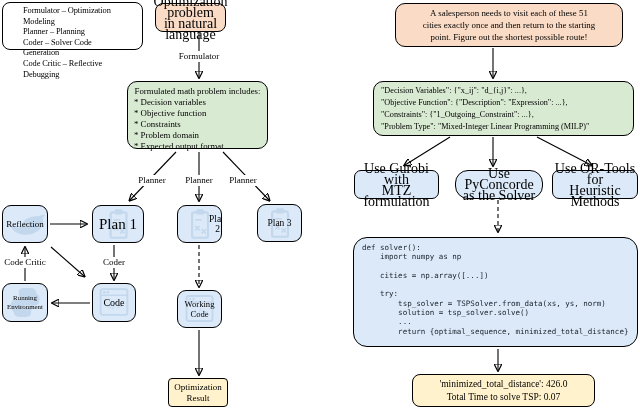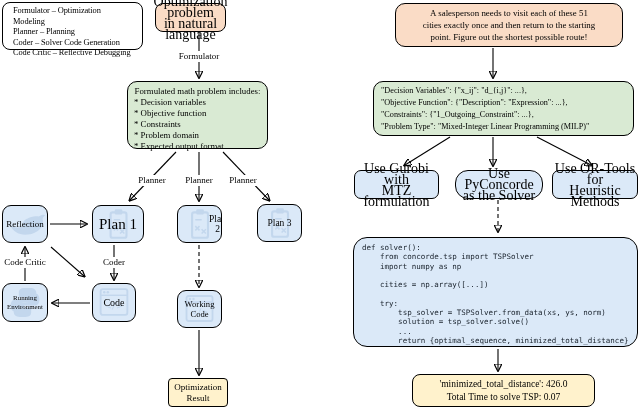--- a/index.html
+++ b/index.html
@@ -11,21 +11,21 @@
   .box{position:absolute;box-sizing:border-box;border:1.2px solid #000;z-index:2;}
   .peach{background:var(--peach,#fadcc6);}
   .green{background:var(--green,#d9ead3);}
   .blue{background:var(--blue,#dbe9f8);}
   .yellow{background:var(--yellow,#fff2cc);}
   .center{display:flex;align-items:center;justify-content:center;text-align:center;}
   .preline{white-space:pre-line;}
   .lbl{position:absolute;z-index:3;background:#fff;font-size:9px;line-height:11px;
        transform:translateX(-50%);white-space:nowrap;padding:0 2px;text-align:center;}
   .legend{left:2px;top:2px;width:141px;height:48px;border-radius:8px;
-          font-size:8.4px;line-height:10.6px;padding:3px 10px;letter-spacing:-0.1px;}
+          font-size:8.4px;line-height:10.6px;padding:3px 20px;letter-spacing:-0.1px;}
   .nl-box{left:155px;top:3px;width:71px;height:29px;border-radius:8px;font-size:14px;line-height:11px;}
   .math-box{left:127px;top:81px;width:141px;height:68px;border-radius:10px;
             font-size:8.8px;line-height:11px;padding:4px 6px;}
   .math-title{text-align:center;}
   .node{position:absolute;box-sizing:border-box;border:1.3px solid #000;border-radius:9px;
         background:var(--blue,#dbe9f8);z-index:2;display:flex;align-items:center;justify-content:center;
         text-align:center;overflow:hidden;}
   .node .icon{position:absolute;left:0;top:0;width:100%;height:100%;opacity:.6;z-index:1;}
   .node .node-label{position:relative;z-index:2;}
   .problem-box{left:395px;top:3px;width:228px;height:44px;border-radius:10px;
@@ -181,21 +181,20 @@
 
   <div class="box blue solver center preline" style="left:354px;top:170px;width:85px;height:29px;">Use Gurobi with
 MTZ formulation</div>
   <div class="box blue solver center preline" style="left:455px;top:170px;width:88px;height:29px;border-radius:13px;">Use PyConcorde
 as the Solver</div>
   <div class="box blue solver center preline" style="left:552px;top:170px;width:86px;height:29px;">Use OR-Tools for
 Heuristic Methods</div>
 
   <div class="box blue codeblock">
     <div class="code-line">def solver():</div>
-    <div class="code-line">    from concorde.tsp import TSPSolver</div>
     <div class="code-line">    import numpy as np</div>
     <div class="code-line"></div>
     <div class="code-line">    cities = np.array([...])</div>
     <div class="code-line"></div>
     <div class="code-line">    try:</div>
     <div class="code-line">        tsp_solver = TSPSolver.from_data(xs, ys, norm)</div>
     <div class="code-line">        solution = tsp_solver.solve()</div>
     <div class="code-line">        ...</div>
     <div class="code-line">        return {optimal_sequence, minimized_total_distance}</div>
   </div>

